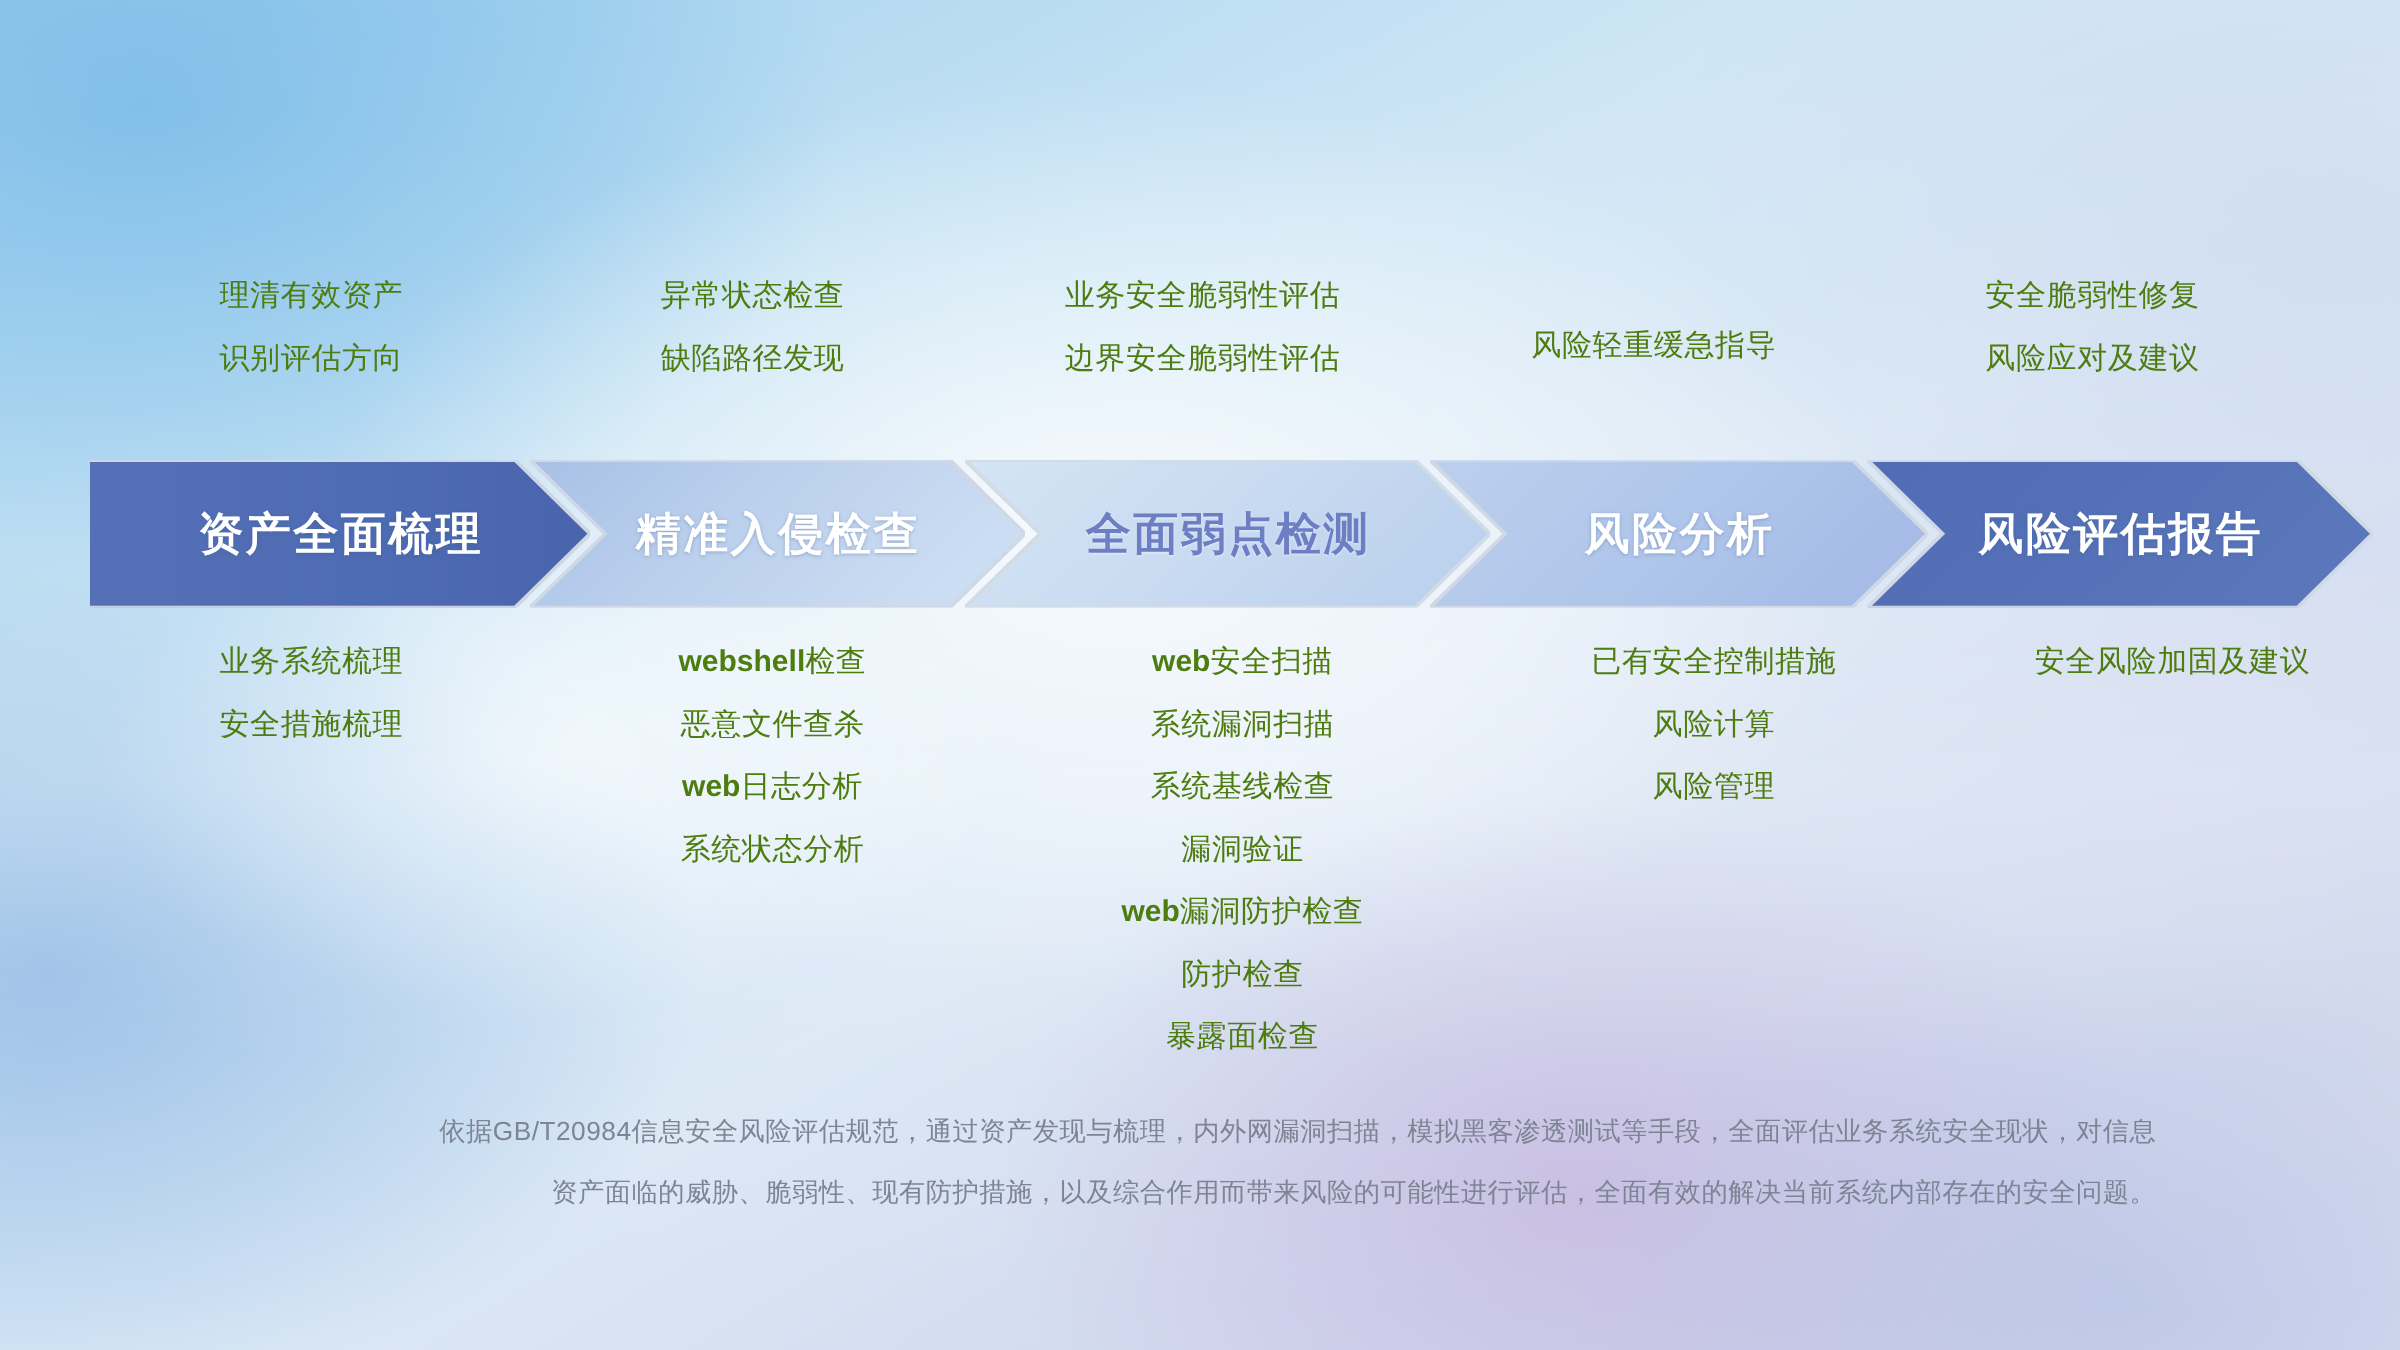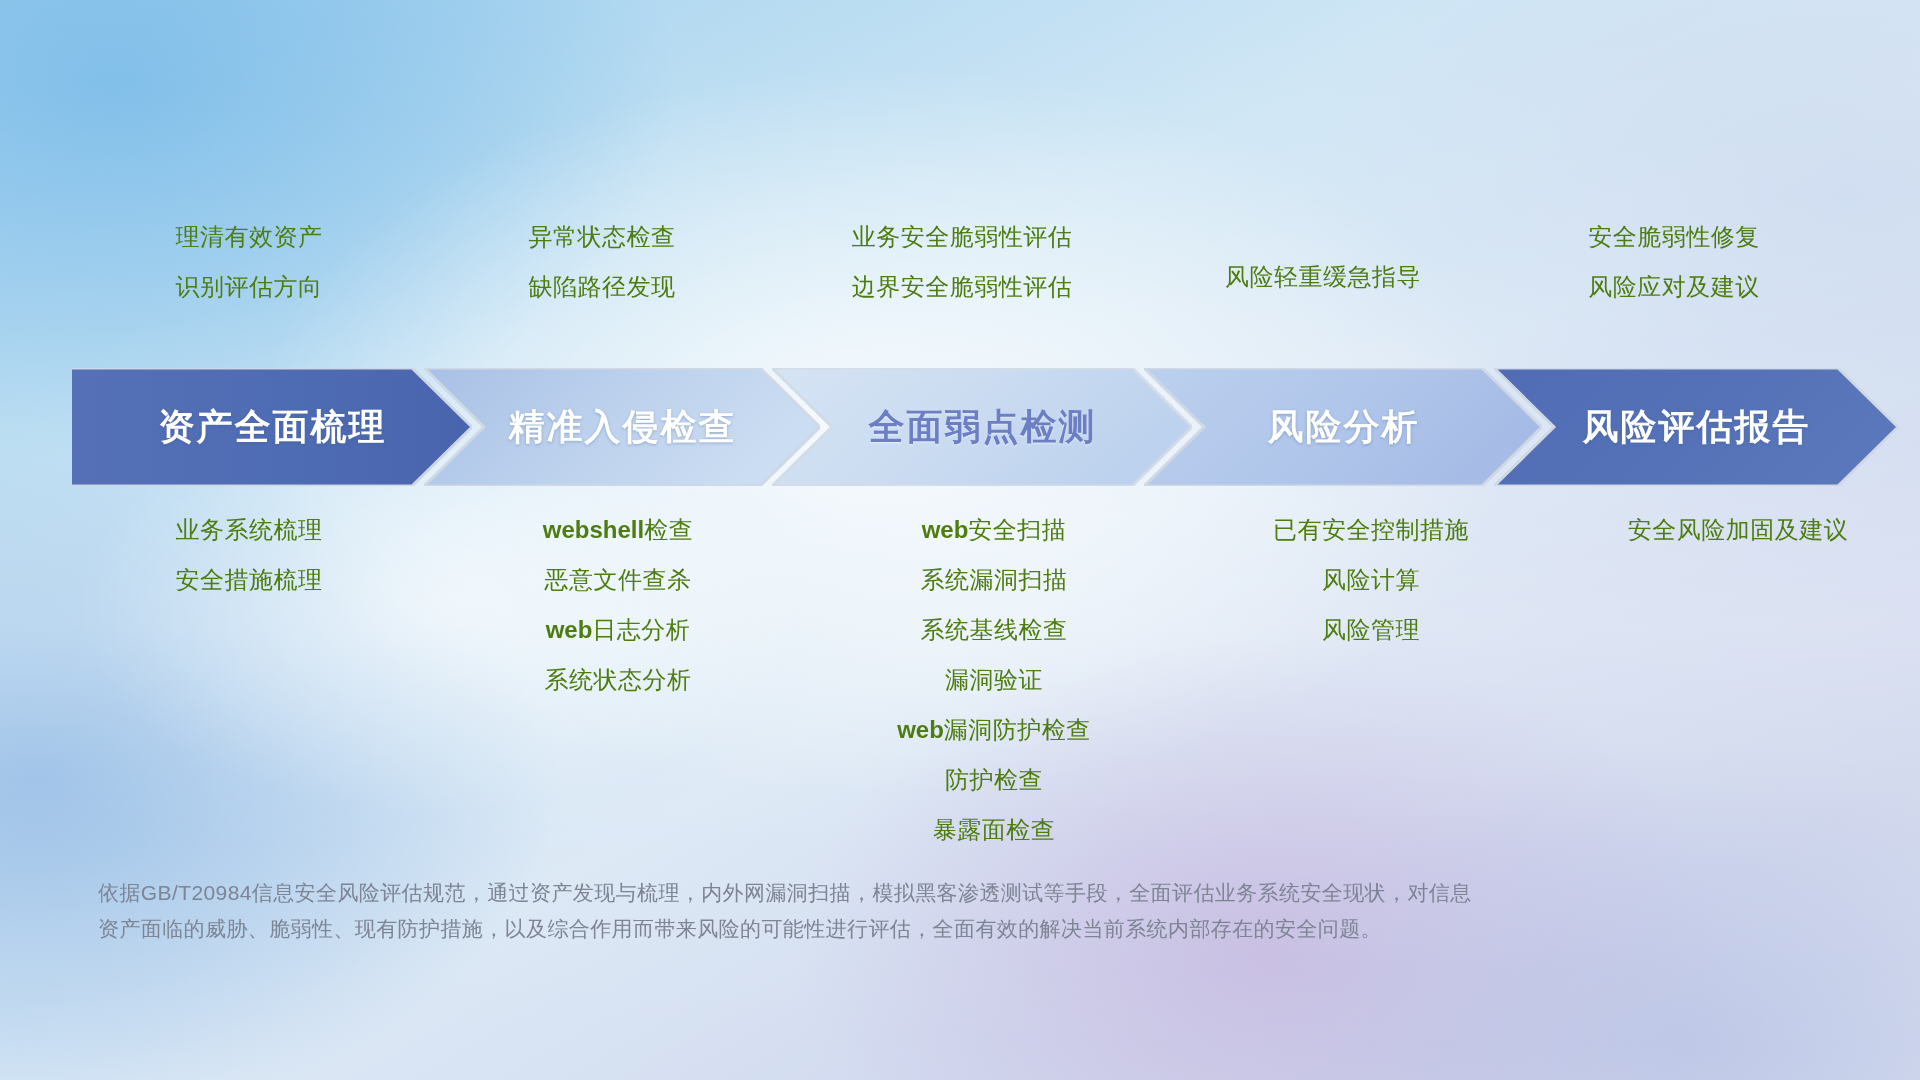--- a/index.html
+++ b/index.html
@@ -163,21 +163,21 @@
   .footer {
     position: absolute;
     left: 98px;
     top: 875px;
     width: 1640px;
     color: #7d8494;
     font-size: 21px;
     line-height: 36px;
     letter-spacing: 0.4px;
   }
-  .footer p { margin: 0; }
+  .footer p { margin: 13px; text-align: right; }
 </style>
 </head>
 <body>
 
 <div id="stage">
 
   <div class="bg-layer bg-base"></div>
   <div class="bg-layer bg-blob-a"></div>
   <div class="bg-layer bg-blob-b"></div>
   <div class="bg-layer bg-blob-f"></div>

